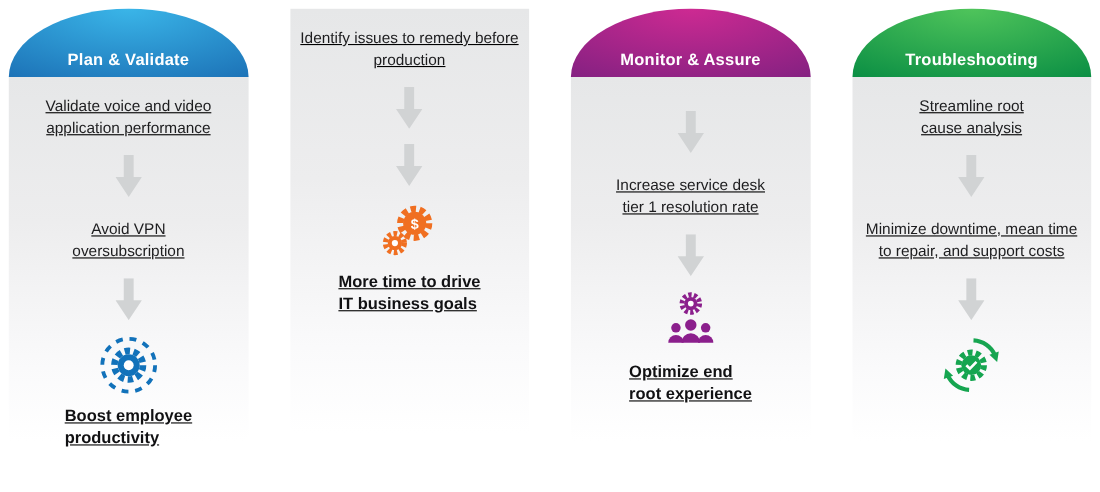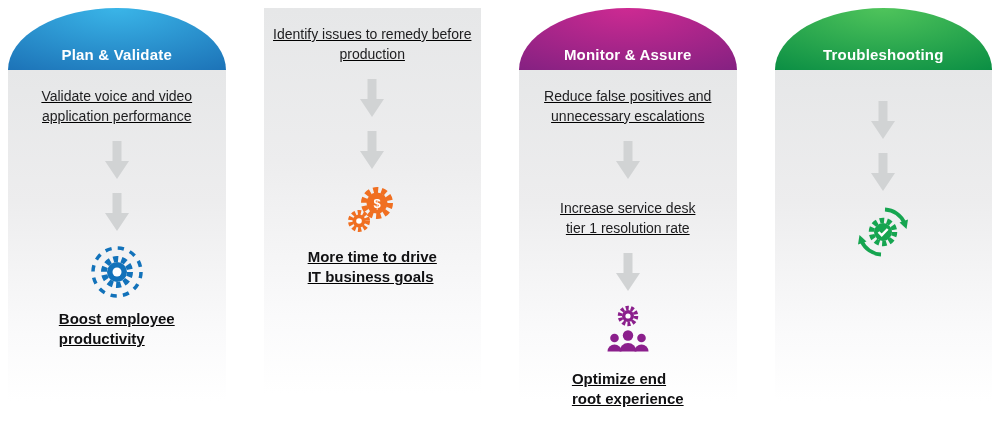--- a/index.html
+++ b/index.html
@@ -86,20 +86,22 @@
       <h2 class="dome-title">Plan &amp; Validate</h2>
     </header>
     <div class="panel">
       <p class="step">Validate voice and video
 application performance</p>
       <span class="arrow">
         <svg width="24" height="38" viewBox="0 0 24 38">
             <polygon points="7.5,0 16.5,0 16.5,20 24,20 12,38 0,20 7.5,20" fill="currentColor"></polygon>
           </svg>
       </span>
+      <p class="step step-2">Avoid VPN
+oversubscription</p>
       <span class="arrow">
         <svg width="24" height="38" viewBox="0 0 24 38">
             <polygon points="7.5,0 16.5,0 16.5,20 24,20 12,38 0,20 7.5,20" fill="currentColor"></polygon>
           </svg>
       </span>
       <span class="big-icon">
         <svg width="56" height="56" viewBox="0 0 56 56">
           <circle cx="28" cy="28" r="24" fill="none" stroke="currentColor" stroke-width="3.5" stroke-dasharray="6.3 6.27"></circle>
           <circle cx="28" cy="28" r="13" fill="none" stroke="currentColor" stroke-width="6" stroke-dasharray="4.9 3.27"></circle>
           <circle cx="28" cy="28" r="10" fill="currentColor"></circle>
@@ -138,22 +140,20 @@
       <p class="outcome">More time to drive
 IT business goals</p>
     </div>
   </section>
 
   <section class="column" style="--dome-light: #cd2a92; --dome-dark: #7e2080; --icon-color: #8b1f8c;">
     <header class="dome">
       <h2 class="dome-title">Monitor &amp; Assure</h2>
     </header>
     <div class="panel">
-      <p class="step">Reduce false positives and
-unnecessary escalations</p>
       <span class="arrow">
         <svg width="24" height="38" viewBox="0 0 24 38">
             <polygon points="7.5,0 16.5,0 16.5,20 24,20 12,38 0,20 7.5,20" fill="currentColor"></polygon>
           </svg>
       </span>
       <p class="step step-2">Increase service desk
 tier 1 resolution rate</p>
       <span class="arrow">
         <svg width="24" height="38" viewBox="0 0 24 38">
             <polygon points="7.5,0 16.5,0 16.5,20 24,20 12,38 0,20 7.5,20" fill="currentColor"></polygon>
@@ -175,25 +175,29 @@
       <p class="outcome">Optimize end
 root experience</p>
     </div>
   </section>
 
   <section class="column" style="--dome-light: #4fc45b; --dome-dark: #058a42; --icon-color: #16a550;">
     <header class="dome">
       <h2 class="dome-title">Troubleshooting</h2>
     </header>
     <div class="panel">
-      <span class="arrow">
-        <svg width="24" height="38" viewBox="0 0 24 38">
-            <polygon points="7.5,0 16.5,0 16.5,20 24,20 12,38 0,20 7.5,20" fill="currentColor"></polygon>
-          </svg>
-      </span>
+      <p class="step">Streamline root
+cause analysis</p>
+      <span class="arrow">
+        <svg width="24" height="38" viewBox="0 0 24 38">
+            <polygon points="7.5,0 16.5,0 16.5,20 24,20 12,38 0,20 7.5,20" fill="currentColor"></polygon>
+          </svg>
+      </span>
+      <p class="step step-2">Minimize downtime, mean time
+to repair, and support costs</p>
       <span class="arrow">
         <svg width="24" height="38" viewBox="0 0 24 38">
             <polygon points="7.5,0 16.5,0 16.5,20 24,20 12,38 0,20 7.5,20" fill="currentColor"></polygon>
           </svg>
       </span>
       <span class="big-icon">
         <svg width="56" height="56" viewBox="0 0 56 56">
           <path d="M30 5.5 A22.5 22.5 0 0 1 49.5 19" fill="none" stroke="currentColor" stroke-width="3.8"></path>
           <polygon points="51.5,25 44.5,18.5 53,15.5" fill="currentColor"></polygon>
           <path d="M26 50.5 A22.5 22.5 0 0 1 6.5 37" fill="none" stroke="currentColor" stroke-width="3.8"></path>

